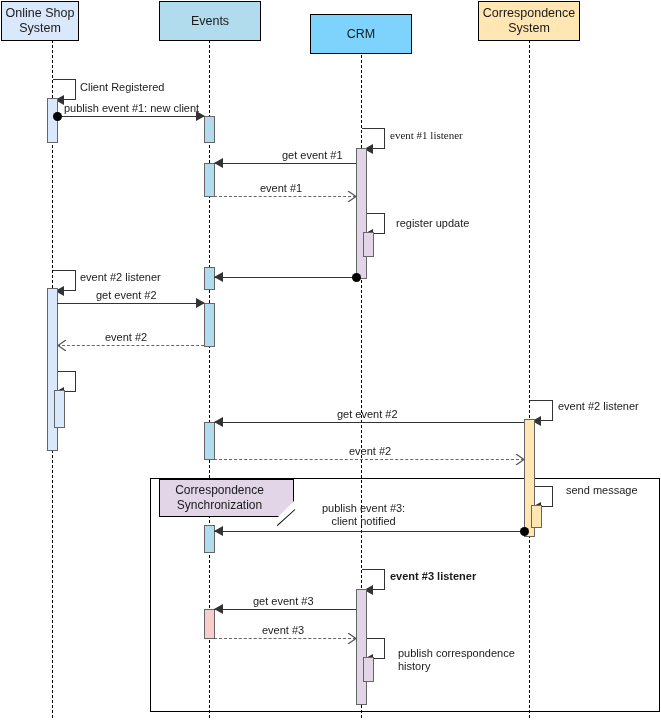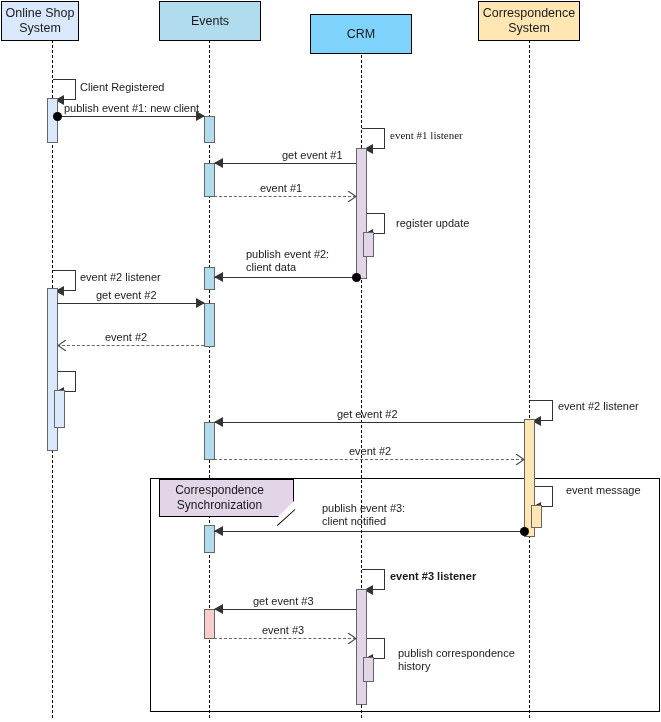--- a/index.html
+++ b/index.html
@@ -171,21 +171,21 @@
     <div class="selfcall" style="left: 53px; top: 270px; width: 23px; height: 21px;"></div>
     <div class="arrow-head left" style="left: 55px; top: 286px;"></div>
     <div class="msg-label left" style="left: 80px; top: 271px;">event #2 listener</div>
     <div class="selfcall" style="left: 53px; top: 371px; width: 23px; height: 21px;"></div>
     <div class="arrow-head left" style="left: 55px; top: 387px;"></div>
     <div class="selfcall" style="left: 530px; top: 400px; width: 23px; height: 21px;"></div>
     <div class="arrow-head left" style="left: 532px; top: 416px;"></div>
     <div class="msg-label left" style="left: 558px; top: 400px;">event #2 listener</div>
     <div class="selfcall" style="left: 530px; top: 486px; width: 23px; height: 21px;"></div>
     <div class="arrow-head left" style="left: 532px; top: 502px;"></div>
-    <div class="msg-label left" style="left: 566px; top: 484px;">event message</div>
+    <div class="msg-label left" style="left: 566px; top: 484px;">send message</div>
     <div class="selfcall" style="left: 362px; top: 569px; width: 23px; height: 21px;"></div>
     <div class="arrow-head left" style="left: 364px; top: 585px;"></div>
     <div class="msg-label left" style="left: 390px; top: 570px; font-weight: bold;">event #3 listener</div>
     <div class="selfcall" style="left: 362px; top: 638px; width: 23px; height: 21px;"></div>
     <div class="arrow-head left" style="left: 364px; top: 654px;"></div>
     <div class="msg-label left" style="left: 398px; top: 647px;">publish correspondence
 history</div>
     <div class="activation" style="left: 47px; top: 98px; width: 11px; height: 45px; background: rgb(218, 232, 252);"></div>
     <div class="activation" style="left: 204px; top: 116px; width: 11px; height: 27px; background: rgb(176, 220, 237);"></div>
     <div class="activation" style="left: 356px; top: 148px; width: 11px; height: 131px; background: rgb(225, 213, 231);"></div>
@@ -212,22 +212,20 @@
     <div class="msg-line dashed" style="left: 214px; top: 196px; width: 142px;"></div>
     <div class="arrow-open" style="left: 347px; top: 191px;">
       <svg width="10" height="11" viewBox="0 0 10 11">
         <polyline points="1,0 9,5.5 1,11" fill="none" stroke="#555" stroke-width="1.3"></polyline>
       </svg>
     </div>
     <div class="msg-label left" style="left: 260px; top: 182px;">event #1</div>
     <div class="msg-line" style="left: 214px; top: 277px; width: 142px;"></div>
     <div class="arrow-head left" style="left: 214px; top: 272px;"></div>
     <div class="src-dot" style="left: 352px; top: 273px;"></div>
-    <div class="msg-label left" style="left: 246px; top: 248px;">publish event #2:
-client data</div>
     <div class="msg-line" style="left: 57px; top: 303px; width: 147px;"></div>
     <div class="arrow-head right" style="left: 196px; top: 298px;"></div>
     <div class="msg-label left" style="left: 96px; top: 289px;">get event #2</div>
     <div class="msg-line dashed" style="left: 57px; top: 345px; width: 147px;"></div>
     <div class="arrow-open" style="left: 57px; top: 340px;">
       <svg width="10" height="11" viewBox="0 0 10 11">
         <polyline points="9,0 1,5.5 9,11" fill="none" stroke="#555" stroke-width="1.3"></polyline>
       </svg>
     </div>
     <div class="msg-label left" style="left: 105px; top: 331px;">event #2</div>
@@ -237,21 +235,21 @@
     <div class="msg-line dashed" style="left: 214px; top: 459px; width: 310px;"></div>
     <div class="arrow-open" style="left: 515px; top: 454px;">
       <svg width="10" height="11" viewBox="0 0 10 11">
         <polyline points="1,0 9,5.5 1,11" fill="none" stroke="#555" stroke-width="1.3"></polyline>
       </svg>
     </div>
     <div class="msg-label left" style="left: 349px; top: 445px;">event #2</div>
     <div class="msg-line" style="left: 214px; top: 531px; width: 310px;"></div>
     <div class="arrow-head left" style="left: 214px; top: 526px;"></div>
     <div class="src-dot" style="left: 520px; top: 527px;"></div>
-    <div class="msg-label left" style="left: 322px; top: 502px;">publish event #3:
+    <div class="msg-label left" style="left: 322px; top: 502px; text-align: center;">publish event #3:
 client notified</div>
     <div class="msg-line" style="left: 214px; top: 609px; width: 142px;"></div>
     <div class="arrow-head left" style="left: 214px; top: 604px;"></div>
     <div class="msg-label left" style="left: 253px; top: 595px;">get event #3</div>
     <div class="msg-line dashed" style="left: 214px; top: 638px; width: 142px;"></div>
     <div class="arrow-open" style="left: 347px; top: 633px;">
       <svg width="10" height="11" viewBox="0 0 10 11">
         <polyline points="1,0 9,5.5 1,11" fill="none" stroke="#555" stroke-width="1.3"></polyline>
       </svg>
     </div>

